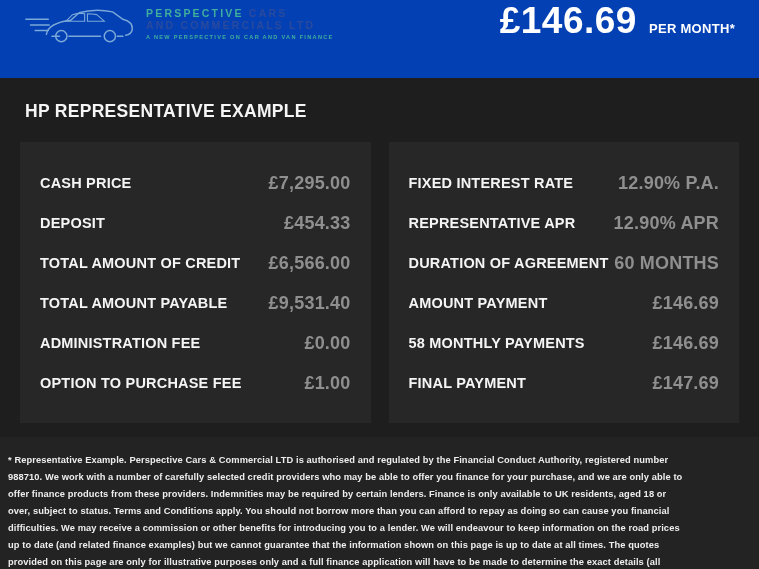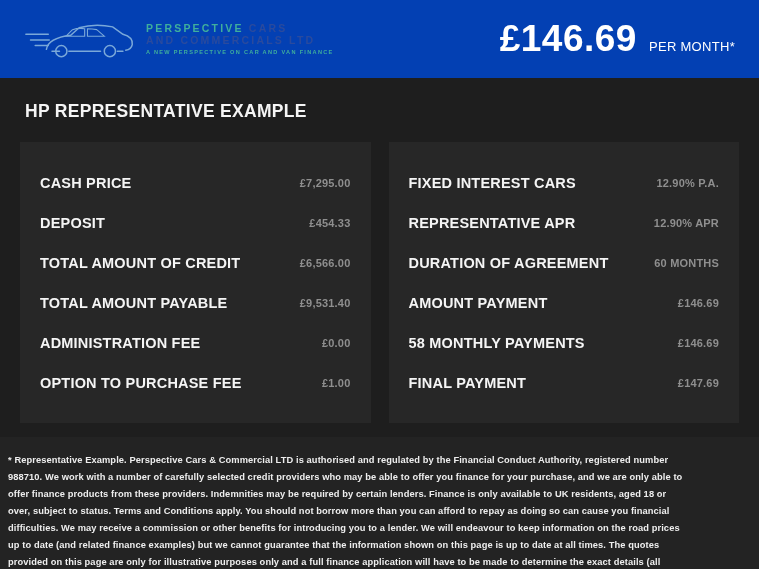--- a/index.html
+++ b/index.html
@@ -2,45 +2,45 @@
 <html><head>
 <meta charset="utf-8">
 <style>
   * { margin:0; padding:0; box-sizing:border-box; }
   html,body { width:759px; height:569px; overflow:hidden; }
   body { font-family:"Liberation Sans", sans-serif; background:#1e1e1e; }
 
   .page { width:759px; height:569px; display:flex; flex-direction:column; }
 
   
-  .banner { height:78px; background:#0340b3; display:flex; align-items:center;
+  .banner { height:78px; background:#0340b3; display:flex; align-items:flex-start;
             justify-content:space-between; padding:0 20px 0 24px; flex:0 0 auto; }
   .logo { display:flex; align-items:center; gap:10px; cursor:pointer; }
   .logo svg { display:block; }
   .logo-text { display:flex; flex-direction:column; line-height:1.15; }
   .logo-line1 { font-size:10.5px; font-weight:bold; letter-spacing:2.2px; white-space:nowrap; }
   .logo-hl { color:#3fae9c; }
   .logo-dk { color:#2a4a9e; }
   .logo-line2 { font-size:10.5px; font-weight:bold; letter-spacing:2.2px; color:#2a4a9e; white-space:nowrap; }
   .logo-tag { font-size:5.6px; font-weight:bold; letter-spacing:1.3px; color:#3fae9c; margin-top:3px; white-space:nowrap; }
 
   .price-wrap { display:flex; align-items:baseline; gap:12px; color:#ffffff; padding-right:4px; }
   .price-main { font-size:37px; font-weight:bold; letter-spacing:0.5px; }
-  .price-suffix { font-size:13px; font-weight:normal; letter-spacing:0.3px; }
+  .price-suffix { font-size:13px; font-weight:bold; letter-spacing:0.3px; }
 
   
   .main { flex:1 1 auto; background:#1e1e1e; padding:0 20px; }
   .heading { color:#f5f5f5; font-size:17.5px; font-weight:bold; letter-spacing:0.3px;
              padding:23px 0 0 5px; }
   .panels { display:flex; gap:18px; margin-top:20px; }
   .panel { flex:1 1 0; background:#272727; min-height:281px; padding:21px 20px 20px 20px;
            display:flex; flex-direction:column; justify-content:space-between; }
   .frow { display:flex; align-items:center; justify-content:space-between; height:40px; }
   .flabel { color:#f5f5f5; font-size:14.5px; font-weight:bold; letter-spacing:0.2px; }
-  .fvalue { color:#8f8f8f; font-size:11px; font-weight:bold; letter-spacing:0.2px;
+  .fvalue { color:#8f8f8f; font-size:18px; font-weight:bold; letter-spacing:0.2px;
             font-stretch:condensed; }
 
   
   .footer { flex:0 0 auto; height:132px; background:#232323; padding:15px 68px 0 8px; }
   .disclaimer { color:#eeeeee; font-size:9.3px; font-weight:bold; line-height:17px;
                 letter-spacing:0.1px; }
 </style>
 </head>
 <body>
 
@@ -98,21 +98,21 @@
             <span class="flabel">ADMINISTRATION FEE</span>
             <span class="fvalue">£0.00</span>
           </div>
           <div class="frow">
             <span class="flabel">OPTION TO PURCHASE FEE</span>
             <span class="fvalue">£1.00</span>
           </div>
         </section>
       <section class="panel">
           <div class="frow">
-            <span class="flabel">FIXED INTEREST CARS</span>
+            <span class="flabel">FIXED INTEREST RATE</span>
             <span class="fvalue">12.90% P.A.</span>
           </div>
           <div class="frow">
             <span class="flabel">REPRESENTATIVE APR</span>
             <span class="fvalue">12.90% APR</span>
           </div>
           <div class="frow">
             <span class="flabel">DURATION OF AGREEMENT</span>
             <span class="fvalue">60 MONTHS</span>
           </div>

